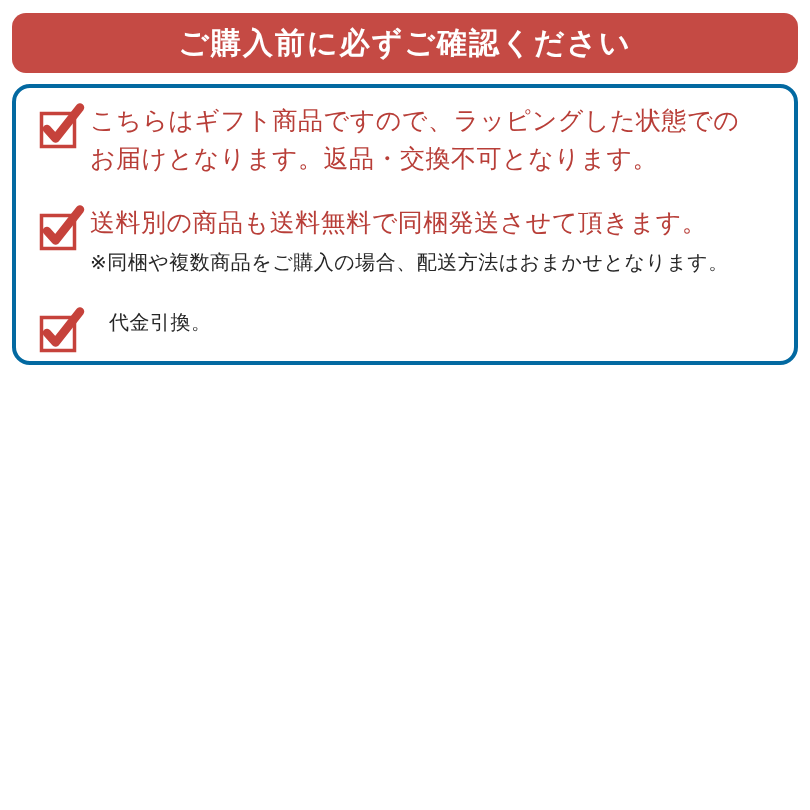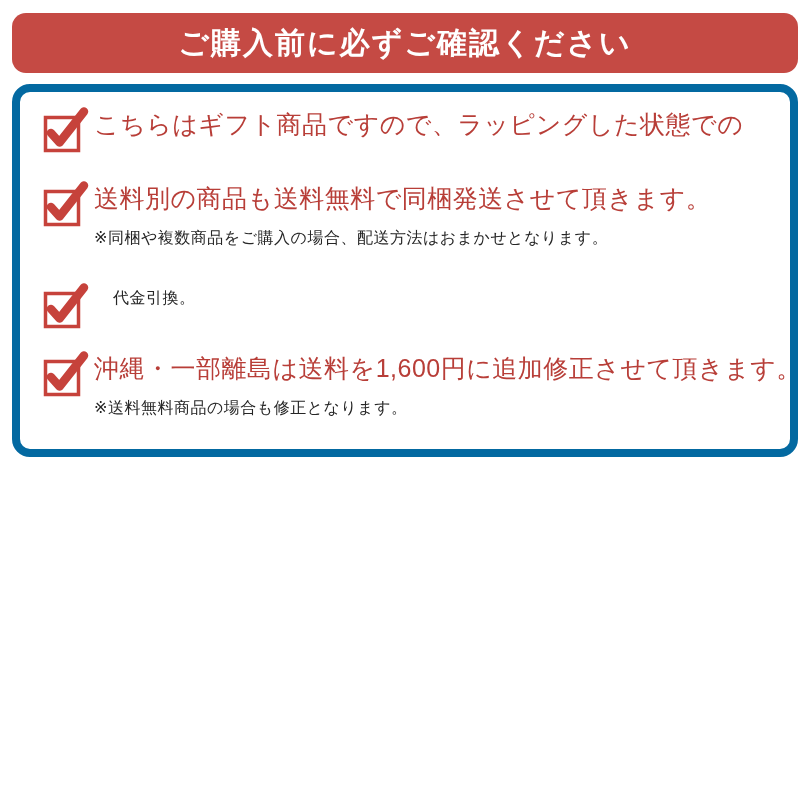--- a/index.html
+++ b/index.html
@@ -36,23 +36,23 @@
     letter-spacing: 2px;
     white-space: nowrap;
   }
   .notice-box {
     position: absolute;
     left: 12px;
     right: 12px;
     top: 84px;
     box-sizing: border-box;
     background: #ffffff;
-    border: 8px solid #0369a1;
+    border: 4px solid #0369a1;
     border-radius: 18px;
-    padding: 13px 18px 24px 22px;
+    padding: 13px 18px 8px 22px;
   }
   .item {
     display: flex;
     align-items: flex-start;
   }
   .item + .item { margin-top: 26px; }
   .item.gap-sm { margin-top: 20px; }
   .check {
     flex: 0 0 auto;
     width: 47px;
@@ -67,21 +67,21 @@
   }
   .red-line {
     color: #b83e38;
     font-size: 25px;
     line-height: 38px;
     letter-spacing: 0.5px;
     white-space: nowrap;
   }
   .note-line {
     color: #262626;
-    font-size: 16px;
+    font-size: 20px;
     line-height: 34px;
     letter-spacing: 0.5px;
     white-space: nowrap;
   }
   .note-first { margin-top: 4px; }
   .note-indent { padding-left: 19px; }
 </style>
 </head>
 <body>
 
@@ -95,20 +95,21 @@
 
     <div class="item">
       <span class="check">
         <svg width="47" height="47" viewBox="0 0 47 47" aria-hidden="true">
           <rect x="3.5" y="11.5" width="33" height="33" fill="#ffffff" stroke="#c6423b" stroke-width="3.5"></rect>
           <path d="M9 27 L17.5 36.5 L42 5.5" fill="none" stroke="#c6423b" stroke-width="8.5" stroke-linecap="round" stroke-linejoin="round"></path>
         </svg>
       </span>
       <div class="item-body">
         <div class="red-line">こちらはギフト商品ですので、ラッピングした状態での</div>
+        <div class="red-line">お届けとなります。返品・交換不可となります。</div>
       </div>
     </div>
 
     <div class="item">
       <span class="check">
         <svg width="47" height="47" viewBox="0 0 47 47" aria-hidden="true">
           <rect x="3.5" y="11.5" width="33" height="33" fill="#ffffff" stroke="#c6423b" stroke-width="3.5"></rect>
           <path d="M9 27 L17.5 36.5 L42 5.5" fill="none" stroke="#c6423b" stroke-width="8.5" stroke-linecap="round" stroke-linejoin="round"></path>
         </svg>
       </span>
@@ -123,27 +124,15 @@
         <svg width="47" height="47" viewBox="0 0 47 47" aria-hidden="true">
           <rect x="3.5" y="11.5" width="33" height="33" fill="#ffffff" stroke="#c6423b" stroke-width="3.5"></rect>
           <path d="M9 27 L17.5 36.5 L42 5.5" fill="none" stroke="#c6423b" stroke-width="8.5" stroke-linecap="round" stroke-linejoin="round"></path>
         </svg>
       </span>
       <div class="item-body">
         <div class="note-line note-indent">代金引換。</div>
       </div>
     </div>
 
-    <div class="item gap-sm">
-      <span class="check">
-        <svg width="47" height="47" viewBox="0 0 47 47" aria-hidden="true">
-          <rect x="3.5" y="11.5" width="33" height="33" fill="#ffffff" stroke="#c6423b" stroke-width="3.5"></rect>
-          <path d="M9 27 L17.5 36.5 L42 5.5" fill="none" stroke="#c6423b" stroke-width="8.5" stroke-linecap="round" stroke-linejoin="round"></path>
-        </svg>
-      </span>
-      <div class="item-body">
-        <div class="red-line">沖縄・一部離島は送料を1,600円に追加修正させて頂きます。</div>
-        <div class="note-line note-first">※送料無料商品の場合も修正となります。</div>
-      </div>
-    </div>
 
   </div>
 </div>
 
 </body></html>

